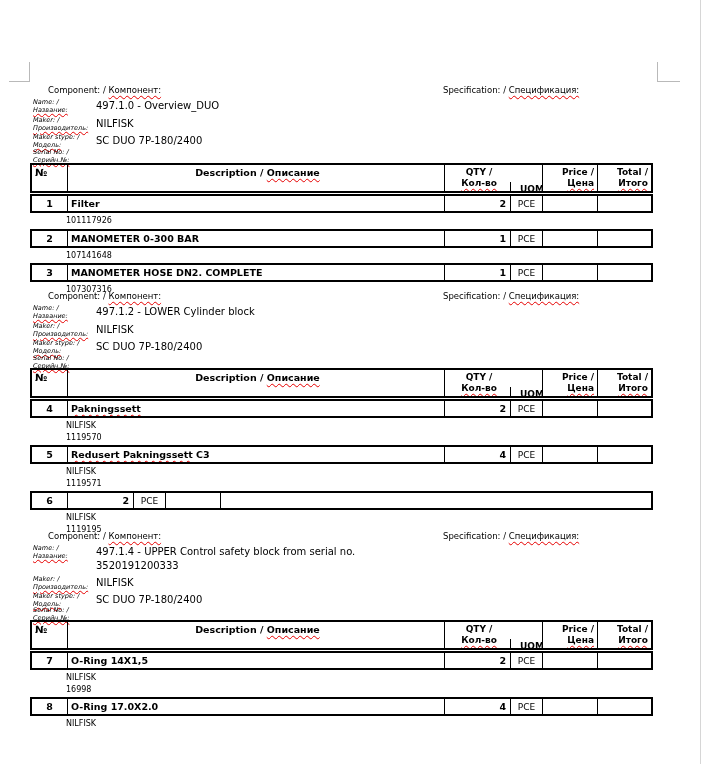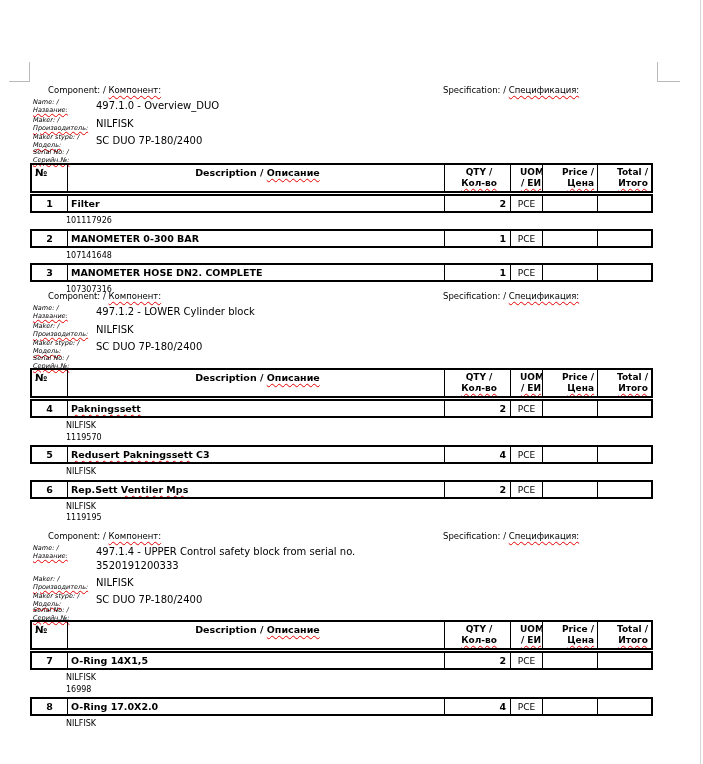--- a/index.html
+++ b/index.html
@@ -31,21 +31,21 @@
   .c-desc  { flex:1 1 auto; border-left:1.5px solid #000; padding-left:3px; }
   .c-qty   { width:66px; border-left:1.5px solid #000; }
   .c-uom   { width:32px; border-left:1.5px solid #000; }
   .c-price { width:55px; border-left:1.5px solid #000; }
   .c-total { width:54px; border-left:1.5px solid #000; }
 
   .thead .cell { font-weight:bold; font-size:9px; line-height:11px; padding-top:2px;text-align:center; }
   .thead .c-num { font-size:10px; text-align:left; padding-left:3px; }
   .thead .c-desc { font-size:9.5px; }
   .thead .c-qty { padding-left:3px; }
-  .thead .c-uom { padding-left:9px; }
+  .thead .c-uom { padding-left:9px;margin-top:17px; }
   .thead .c-price, .thead .c-total { text-align:right; padding-right:3px; }
 
   .trow .c-num  { font-size:9.5px; line-height:16px; }
   .trow .c-desc { font-weight:bold; font-size:9.5px; line-height:16px; white-space:nowrap; }
   .trow .c-qty  { font-weight:bold; font-size:9.5px; line-height:16px; text-align:right; padding-right:4px; }
   .trow .c-uom  { font-size:9px; line-height:16px; text-align:center; }
 
   .subrow { margin-left:36px; padding-top:2px; padding-bottom:1px; }
   .subrow div { font-size:8px; line-height:11.5px; white-space:nowrap; }
 </style>
@@ -224,25 +224,25 @@
       <div class="trow">
         <div class="cell c-num">5</div>
         <div class="cell c-desc"><span class="wavy">Redusert Pakningssett</span><span> C3</span></div>
         <div class="cell c-qty">4</div>
         <div class="cell c-uom">PCE</div>
         <div class="cell c-price"></div>
         <div class="cell c-total"></div>
       </div>
       <div class="subrow">
         <div>NILFISK</div>
+        <div>1119571</div>
       </div>
 
       <div class="trow">
         <div class="cell c-num">6</div>
-        <div class="cell c-desc"><span>Rep.Sett </span><span class="wavy">Ventiler Mps</span></div>
         <div class="cell c-qty">2</div>
         <div class="cell c-uom">PCE</div>
         <div class="cell c-price"></div>
         <div class="cell c-total"></div>
       </div>
       <div class="subrow">
         <div>NILFISK</div>
         <div>1119195</div>
       </div>
     </div>

